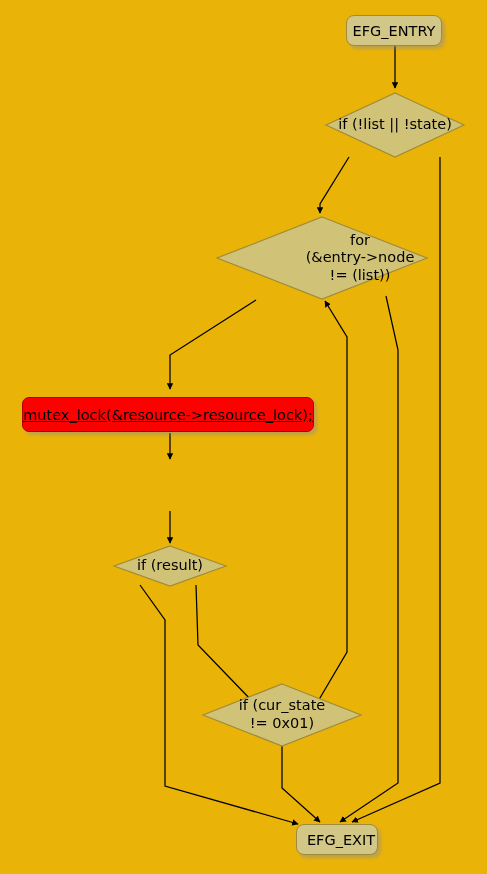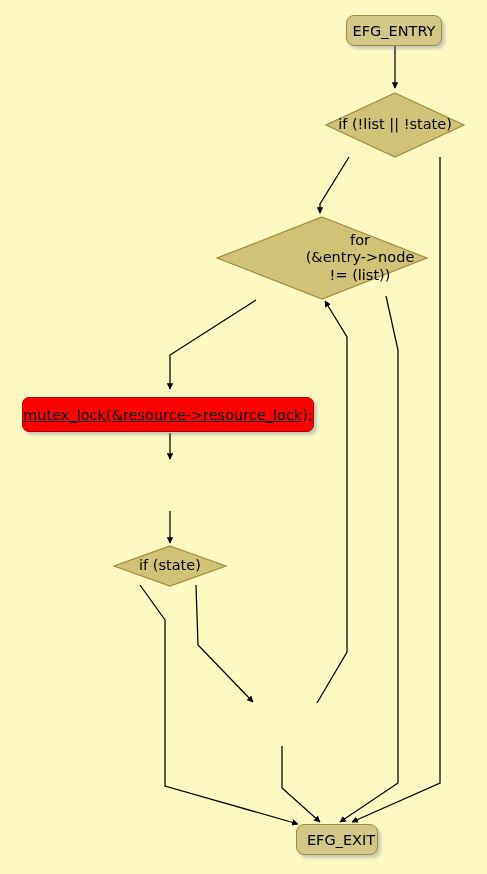--- a/index.html
+++ b/index.html
@@ -4,21 +4,21 @@
 <style>
   html, body {
     margin: 0;
     padding: 0;
     background: #ffffff;
   }
   #canvas {
     position: relative;
     width: 487px;
     height: 874px;
-    background: #fef9c3;
+    background: #eab308;
     font-family: "DejaVu Sans", sans-serif;
     overflow: hidden;
   }
   #edges {
     position: absolute;
     left: 0;
     top: 0;
     width: 487px;
     height: 874px;
     pointer-events: none;
@@ -146,21 +146,28 @@
 
   <div class="node action action-red" style="left:22px; top:397px; width:292px; height:35px;">
     <span>mutex_lock(&amp;resource-&gt;resource_lock);</span>
   </div>
 
 
   <div class="diamond-wrap" style="left:111px; top:544px; width:118px; height:44px;">
     <svg class="diamond-shape" viewBox="0 0 118 44" preserveAspectRatio="none">
       <polygon points="59,2 115,22 59,42 3,22" fill="#d0c378" stroke="#a08b3a" stroke-width="1.2"></polygon>
     </svg>
-    <div class="diamond-label">if (state)</div>
+    <div class="diamond-label">if (result)</div>
   </div>
 
+  <div class="diamond-wrap" style="left:199px; top:681px; width:166px; height:67px;">
+    <svg class="diamond-shape" viewBox="0 0 166 67" preserveAspectRatio="none">
+      <polygon points="83,3 162,34 83,65 4,34" fill="#d0c378" stroke="#a08b3a" stroke-width="1.2"></polygon>
+    </svg>
+    <div class="diamond-label">if (cur_state
+!= 0x01)</div>
+  </div>
 
   <div class="node terminal" style="left:296px; top:824px; width:82px; height:31px;padding-left:8px;">
     <span>EFG_EXIT</span>
   </div>
 
 </div>
 
 </body></html>

